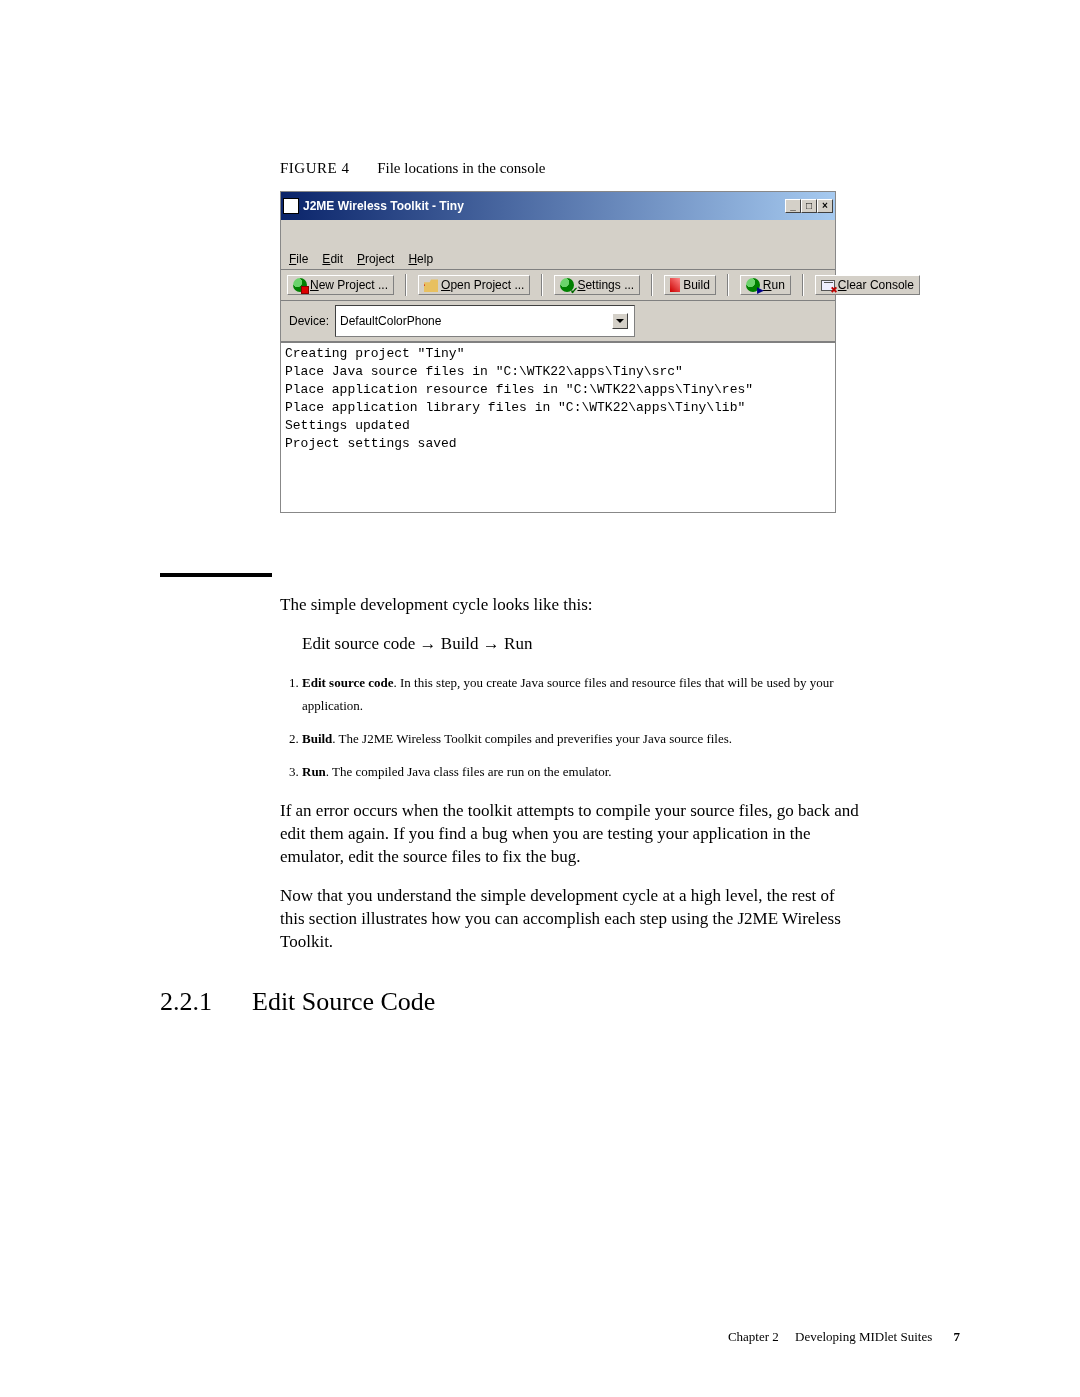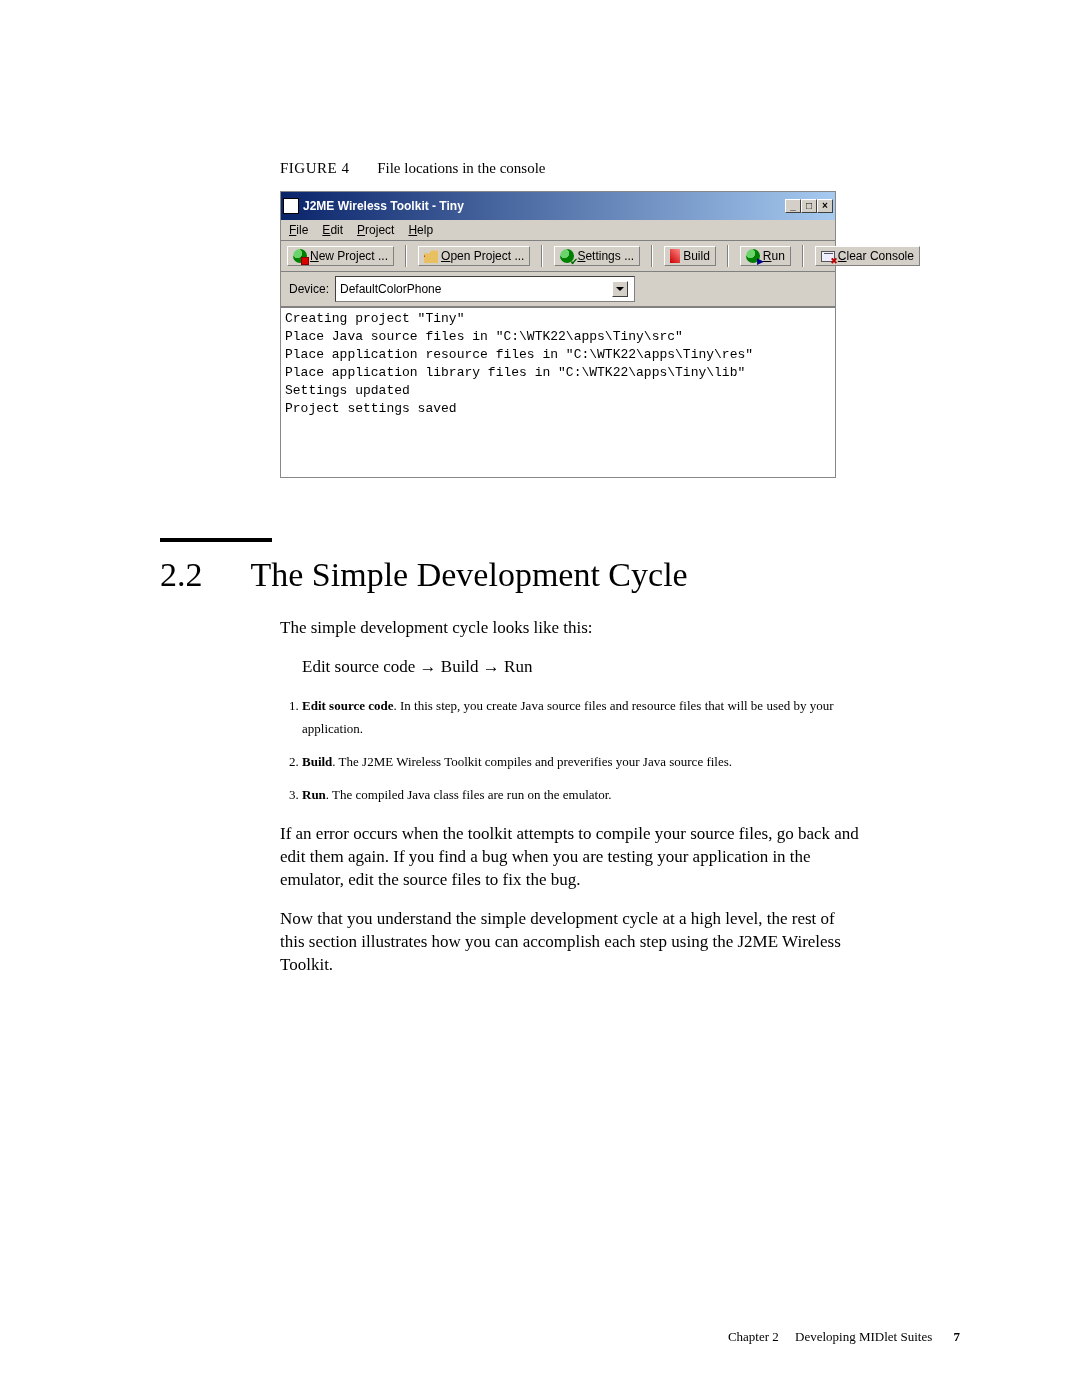--- a/index.html
+++ b/index.html
@@ -55,21 +55,21 @@
     color:#000; font-size:10px; line-height:11px;
     text-align:center; font-family: Arial,sans-serif;
   }
   .menubar {
     background:#d4d0c8;
     display:flex; gap:14px;
     padding: 3px 8px;
     font-size: 12px;
     border-bottom:1px solid #808080;
   }
-  .menubar span { text-decoration: none; }
+  .menubar span { text-decoration: none; margin-top: 29px; }
   .menubar .ul { text-decoration: underline; }
   .toolbar {
     background:#d4d0c8;
     display:flex; align-items:center;
     padding: 4px 6px;
     gap:9px;
     border-bottom:1px solid #808080;
   }
   .tbtn {
     background:#d4d0c8;
@@ -99,21 +99,21 @@
   .ico-clear::after{content:"✖"; position:absolute; right:-4px;bottom:-5px;color:#b00;font-size:9px;}
   .devrow {
     background:#d4d0c8;
     display:flex; align-items:center;
     padding:4px 8px; gap:6px;
     font-size:12px;
     border-bottom:1px solid #808080;
   }
   .combo {
     background:#fff; border:1px solid #808080; border-top-color:#404040; border-left-color:#404040;
-    width: 300px; height:26px;
+    width: 300px; height:32px;
     display:flex; align-items:center; padding:0 6px 0 4px;
     font-size:12px;
   }
   .combo .arrow {
     margin-left:auto; width:16px;height:16px;
     background:#d4d0c8;
     border:1px solid #fff; border-right-color:#404040; border-bottom-color:#404040;
     display:flex;align-items:center;justify-content:center;
   }
   .combo .arrow::after{content:""; border:4px solid transparent; border-top-color:#000; margin-top:3px;}
@@ -234,39 +234,39 @@
     <div class="console" id="console-area">Creating project "Tiny"
 Place Java source files in "C:\WTK22\apps\Tiny\src"
 Place application resource files in "C:\WTK22\apps\Tiny\res"
 Place application library files in "C:\WTK22\apps\Tiny\lib"
 Settings updated
 Project settings saved</div>
   </div>
 
   <hr class="sec-rule">
 
-  <div class="sec-head">
-    <span class="sec-num">2.2</span>
-    <span class="sec-title">The Simple Development Cycle</span>
-  </div>
 
   <p class="body-p">The simple development cycle looks like this:</p>
 
   <p class="body-p indent">Edit source code → Build → Run</p>
 
   <ol class="steps" id="steps-list">
       <li><strong>Edit source code</strong>. In this step, you create Java source files and resource files that will be used by your application.</li>
       <li><strong>Build</strong>. The J2ME Wireless Toolkit compiles and preverifies your Java source files.</li>
       <li><strong>Run</strong>. The compiled Java class files are run on the emulator.</li>
     </ol>
 
   <p class="body-p">If an error occurs when the toolkit attempts to compile your source files, go back and edit them again. If you find a bug when you are testing your application in the emulator, edit the source files to fix the bug.</p>
 
   <p class="body-p">Now that you understand the simple development cycle at a high level, the rest of this section illustrates how you can accomplish each step using the J2ME Wireless Toolkit.</p>
 
+  <div class="subsec-head">
+    <span class="subsec-num">2.2.1</span>
+    <span class="subsec-title">Edit Source Code</span>
+  </div>
 
 
 </div>
 
 <div class="footer">
   <span>Chapter 2</span>
   &nbsp;&nbsp;&nbsp;
   <span>Developing MIDlet Suites</span>
   <span class="pg">7</span>
 </div>

